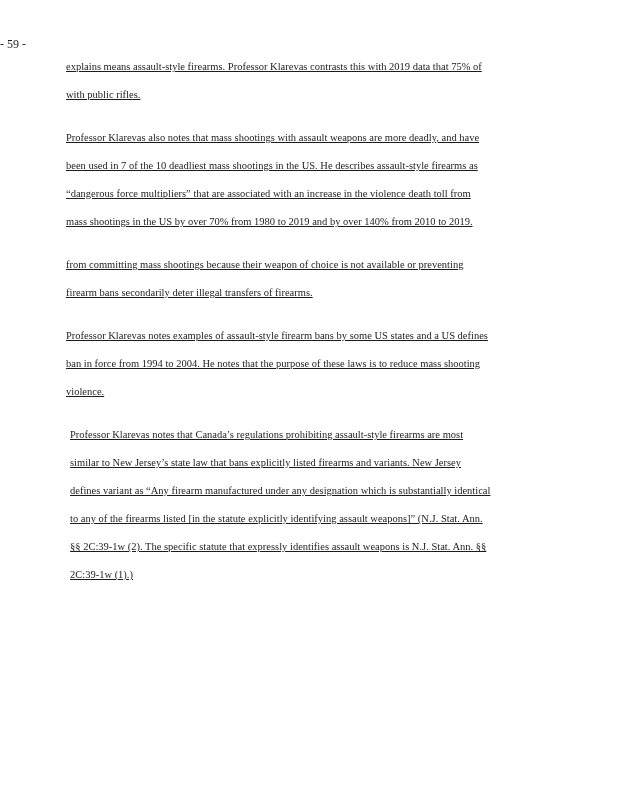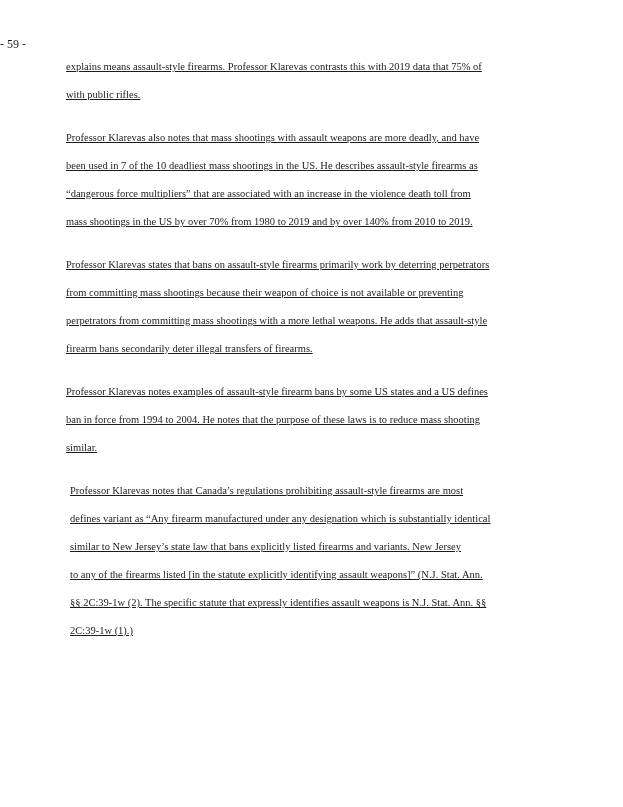--- a/index.html
+++ b/index.html
@@ -58,36 +58,34 @@
     </div>
 
     <div class="para">
       <div class="line">Professor Klarevas also notes that mass shootings with assault weapons are more deadly, and have</div>
       <div class="line">been used in 7 of the 10 deadliest mass shootings in the US. He describes assault-style firearms as</div>
       <div class="line">“dangerous force multipliers” that are associated with an increase in the violence death toll from</div>
       <div class="line">mass shootings in the US by over 70% from 1980 to 2019 and by over 140% from 2010 to 2019.</div>
     </div>
 
     <div class="para">
-      <div class="line">Professor Klarevas states that bans on assault-style firearms primarily work by deterring perpetrators</div>
       <div class="line">from committing mass shootings because their weapon of choice is not available or preventing</div>
-      <div class="line">perpetrators from committing mass shootings with a more lethal weapons. He adds that assault-style</div>
       <div class="line">firearm bans secondarily deter illegal transfers of firearms.</div>
     </div>
 
     <div class="para">
       <div class="line">Professor Klarevas notes examples of assault-style firearm bans by some US states and a US defines</div>
       <div class="line">ban in force from 1994 to 2004. He notes that the purpose of these laws is to reduce mass shooting</div>
-      <div class="line">similar.</div>
+      <div class="line">violence.</div>
     </div>
 
     <div class="para para-indent">
       <div class="line">Professor Klarevas notes that Canada’s regulations prohibiting assault-style firearms are most</div>
+      <div class="line">similar to New Jersey’s state law that bans explicitly listed firearms and variants. New Jersey</div>
       <div class="line">defines variant as “Any firearm manufactured under any designation which is substantially identical</div>
-      <div class="line">similar to New Jersey’s state law that bans explicitly listed firearms and variants. New Jersey</div>
       <div class="line">to any of the firearms listed [in the statute explicitly identifying assault weapons]” (N.J. Stat. Ann.</div>
       <div class="line">§§ 2C:39-1w (2). The specific statute that expressly identifies assault weapons is N.J. Stat. Ann. §§</div>
       <div class="line">2C:39-1w (1).)</div>
     </div>
 
   </section>
 
 </main>
 
 </body></html>

